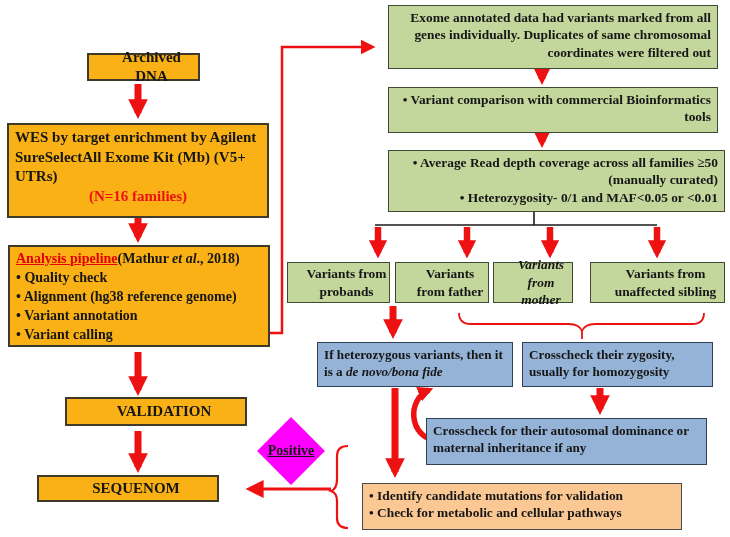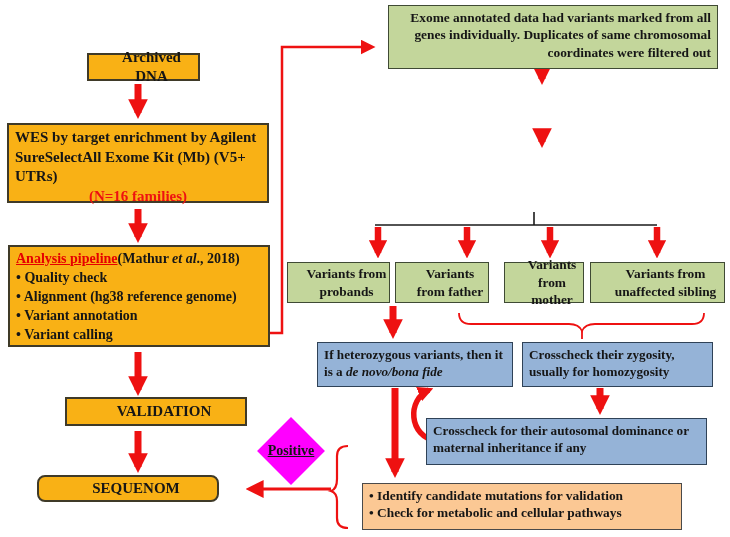--- a/index.html
+++ b/index.html
@@ -75,56 +75,63 @@
 
     <path d="M348 446 Q337 446 337 456 L337 479 Q337 489 331 491 Q337 493 337 501 L337 518 Q337 528 348 528" class="ln-red" stroke-width="2.2"></path>
 
     <path d="M331 489 H251" class="ln-red" stroke-width="3" marker-end="url(#mR2)"></path>
   </svg>
 
   <div class="box orange center sz15" style="left:87px;top:53px;width:113px;height:28px;">
     <span>Archived DNA</span>
   </div>
 
-  <div class="box orange pad sz15" style="left:7px;top:123px;width:262px;height:80px;">
+  <div class="box orange pad sz15" style="left:7px;top:123px;width:262px;height:95px;">
     <div>WES by target enrichment by Agilent SureSelectAll Exome Kit (Mb) (V5+ UTRs)</div>
     <div class="red-text" style="text-align:center;">(N=16 families)</div>
   </div>
 
   <div class="box orange pad sz14" style="left:8px;top:245px;width:262px;height:102px;line-height:1.35;">
     <div>
       <span class="title-underline">Analysis pipeline</span><span>(Mathur </span><span class="ital">et al</span><span>., 2018)</span>
     </div>
     <div>• Quality check</div>
     <div>• Alignment (hg38 reference genome)</div>
     <div>• Variant annotation</div>
     <div>• Variant calling</div>
   </div>
 
   <div class="box orange center sz15" style="left:37px;top:397px;width:182px;height:29px;margin-left:28px;">
     <span>VALIDATION</span>
   </div>
 
-  <div class="box orange center sz15" style="left:37px;top:475px;width:182px;height:27px;border-radius:8px;">
+  <div class="box orange center sz15" style="left:37px;top:475px;width:182px;height:27px;">
     <span>SEQUENOM</span>
   </div>
 
   <div class="box green pad sz135" style="left:388px;top:5px;width:330px;height:64px;">
     <span>Exome annotated data had variants marked from all genes individually. Duplicates of same chromosomal coordinates were filtered out</span>
   </div>
 
+  <div class="box green pad sz135" style="left:388px;top:87px;width:330px;height:46px;">
+    <span>• Variant comparison with commercial Bioinformatics tools</span>
+  </div>
 
+  <div class="box green pad sz135" style="left:388px;top:150px;width:337px;height:62px;">
+    <div>• Average Read depth coverage across all families ≥50 (manually curated)</div>
+    <div>• Heterozygosity- 0/1 and MAF&lt;0.05 or &lt;0.01</div>
+  </div>
 
   <div class="box green center sz135" style="left:287px;top:262px;width:103px;height:41px;">
     <span>Variants from probands</span>
   </div>
   <div class="box green center sz135" style="left:395px;top:262px;width:94px;height:41px;">
     <span>Variants from father</span>
   </div>
-  <div class="box green center sz135" style="left:504px;top:262px;width:80px;height:41px;">
+  <div class="box green center sz135" style="left:493px;top:262px;width:80px;height:41px;font-style:italic;">
     <span>Variants from mother</span>
   </div>
   <div class="box green center sz135" style="left:590px;top:262px;width:135px;height:41px;">
     <span>Variants from unaffected sibling</span>
   </div>
 
   <div class="box blue pad sz13" style="left:522px;top:342px;width:191px;height:45px;">
     <span>Crosscheck their zygosity, usually for homozygosity</span>
   </div>
   <div class="box blue pad sz13" style="left:317px;top:342px;width:196px;height:45px;">

